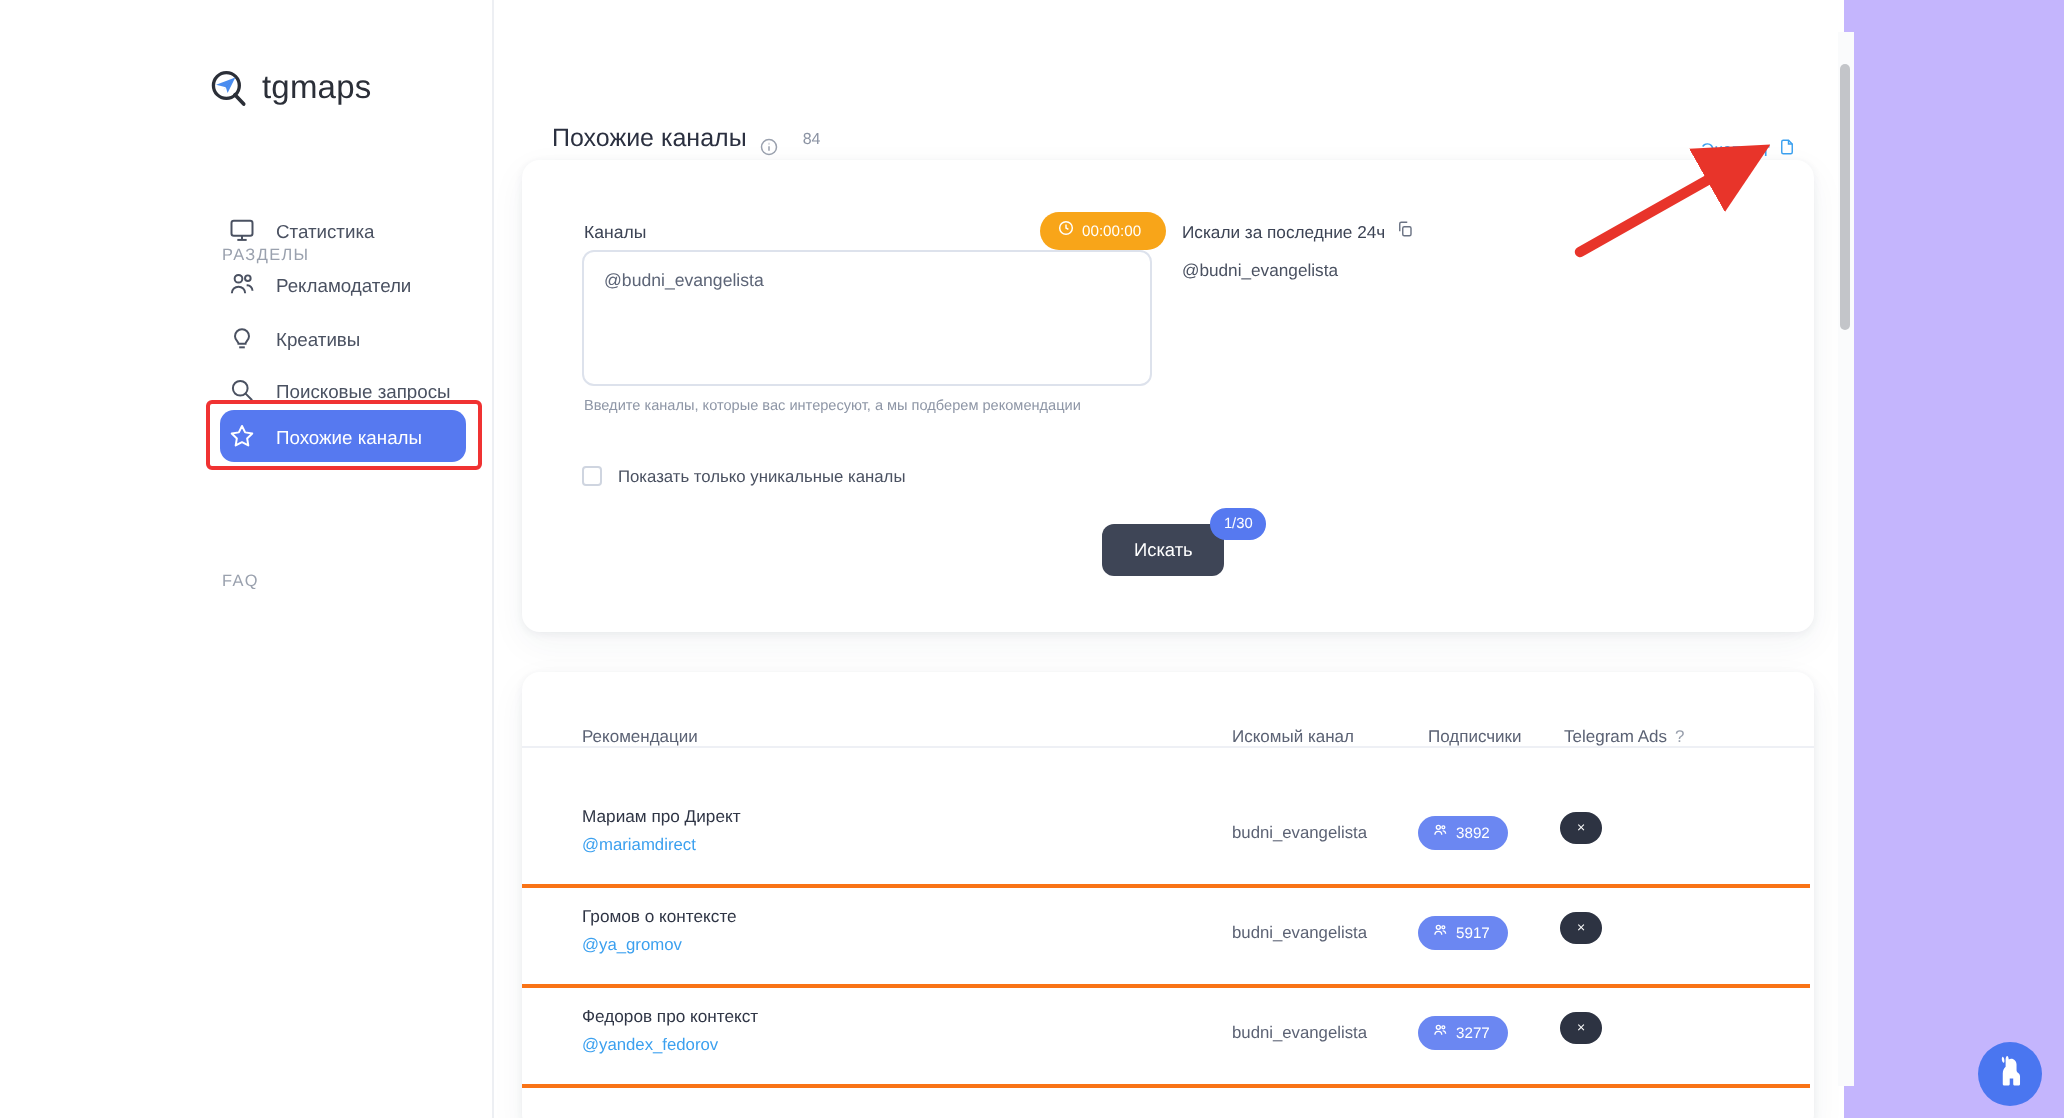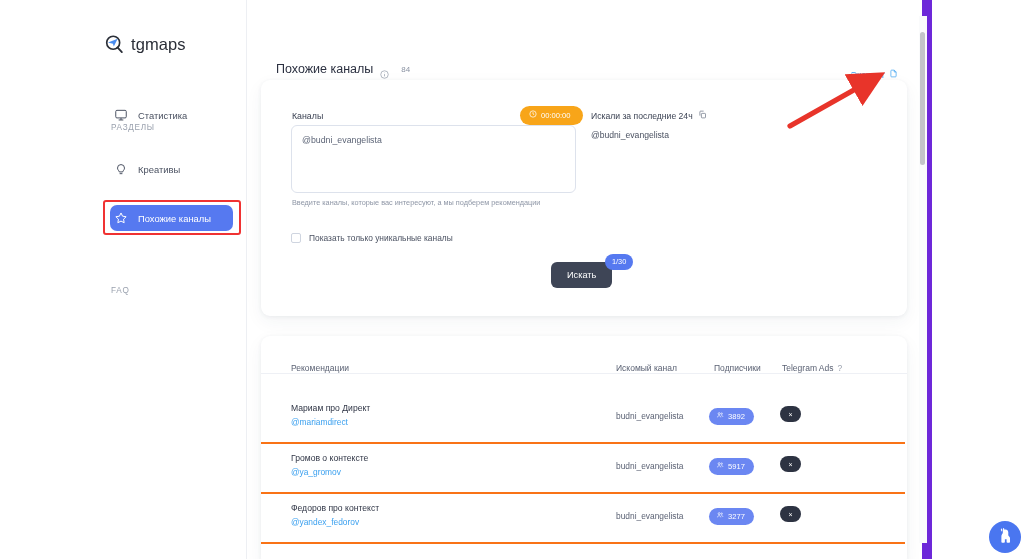--- a/index.html
+++ b/index.html
@@ -4,22 +4,22 @@
 <style>
   * { box-sizing: border-box; margin: 0; padding: 0; }
   html, body {
     width: 1032px; height: 559px;
     background: #ffffff;
     font-family: "Liberation Sans", sans-serif;
     overflow: hidden;
   }
   .app {
     position: relative;
-    width: 932px; height: 559px;
-    background: #6d28d9;
+    width: 1032px; height: 559px;
+    background: #c4b5fd;
   }
 
   
   .sidebar {
     position: absolute; left: 0; top: 0;
     width: 247px; height: 559px;
     background: #ffffff;
     border-right: 1px solid #edeff3;
   }
   .logo-row {
@@ -280,31 +280,51 @@
       <span class="ic">
         <svg viewBox="0 0 24 24" width="14" height="14" fill="none" stroke="#4a5161" stroke-width="1.7">
           <rect x="3" y="4" width="18" height="13" rx="2"></rect>
             <line x1="8" y1="20.5" x2="16" y2="20.5"></line>
             <line x1="12" y1="17" x2="12" y2="20.5"></line>
         </svg>
       </span>
       <span class="txt">Статистика</span>
     </div>
 
+    <div class="nav-item ni-2">
+      <span class="ic">
+        <svg viewBox="0 0 24 24" width="14" height="14" fill="none" stroke="#4a5161" stroke-width="1.7">
+          <circle cx="9" cy="7.5" r="3.3"></circle>
+            <path d="M3.3 20c0-3.4 2.6-5.6 5.7-5.6s5.7 2.2 5.7 5.6"></path>
+          <circle cx="17" cy="7" r="2.4"></circle>
+            <path d="M16 13.2c2.7-.4 5 1.8 5 4.6"></path>
+        </svg>
+      </span>
+      <span class="txt">Рекламодатели</span>
+    </div>
 
     <div class="nav-item ni-3">
       <span class="ic">
         <svg viewBox="0 0 24 24" width="14" height="14" fill="none" stroke="#4a5161" stroke-width="1.7">
           <path d="M9 17c0-2.2-3-3.3-3-6.6A6 6 0 0 1 18 10.4c0 3.3-3 4.4-3 6.6z"></path>
           <line x1="9.6" y1="20" x2="14.4" y2="20"></line>
         </svg>
       </span>
       <span class="txt">Креативы</span>
     </div>
 
+    <div class="nav-item ni-4">
+      <span class="ic">
+        <svg viewBox="0 0 24 24" width="14" height="14" fill="none" stroke="#4a5161" stroke-width="1.7">
+          <circle cx="10.5" cy="10.5" r="6.3"></circle>
+            <line x1="15.3" y1="15.3" x2="20.3" y2="20.3" stroke-linecap="round"></line>
+        </svg>
+      </span>
+      <span class="txt">Поисковые запросы</span>
+    </div>
 
     <div class="nav-item ni-5 active">
       <span class="ic">
         <svg viewBox="0 0 24 24" width="14" height="14" fill="none" stroke="#ffffff" stroke-width="1.7" stroke-linejoin="round">
           <path d="M12 3.4l2.7 5.5 6.1.9-4.4 4.3 1 6-5.4-2.8-5.4 2.8 1-6L3.2 9.8l6.1-.9z"></path>
         </svg>
       </span>
       <span class="txt">Похожие каналы</span>
     </div>
 

